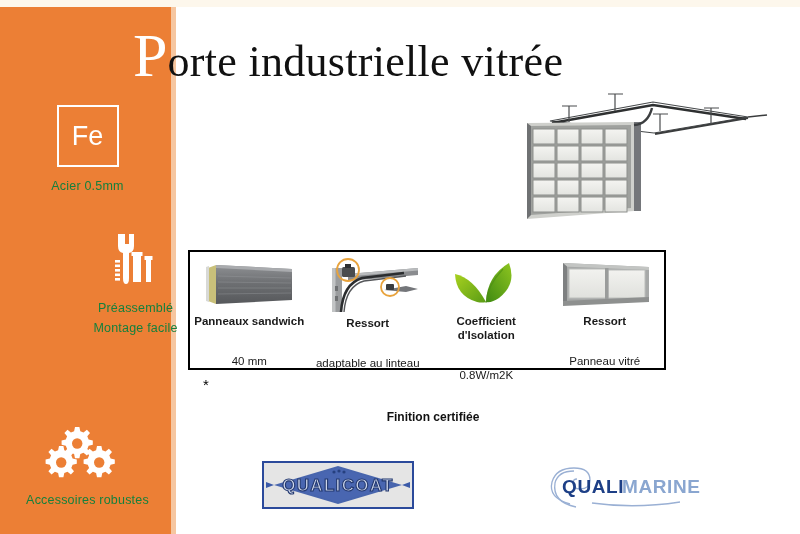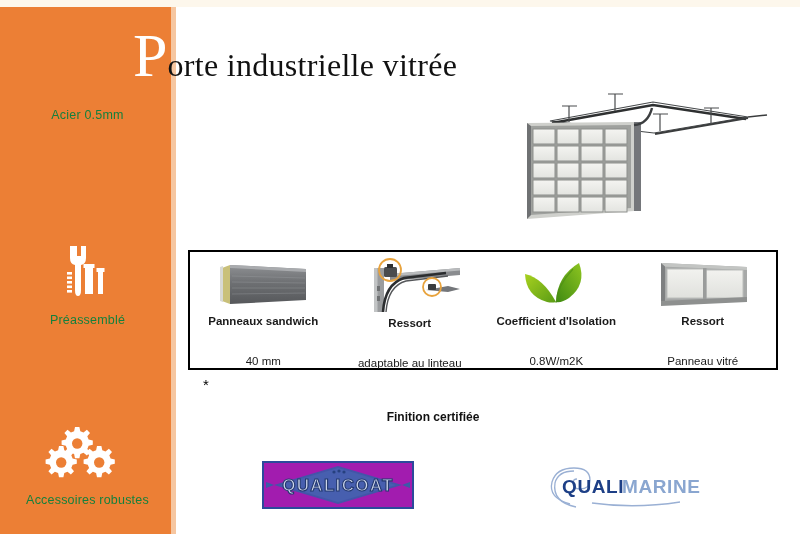--- a/index.html
+++ b/index.html
@@ -89,39 +89,39 @@
   }
   .title-cap {
     font-family: "Liberation Serif", serif;
     font-size: 62px;
     line-height: 62px;
     color: #ffffff;
     font-weight: 400;
   }
   .title-rest {
     font-family: "Liberation Serif", serif;
-    font-size: 32px;
+    font-size: 44px;
     line-height: 48px;
     color: #111111;
     font-weight: 400;
     letter-spacing: .3px;
   }
 
   
   .door-area {
     position: absolute;
     left: 505px; top: 78px;
     width: 265px; height: 150px;
   }
 
   
   .feature-box {
     position: absolute;
     left: 188px; top: 250px;
-    width: 590px; height: 120px;
+    width: 478px; height: 120px;
     border: 2px solid #000000;
     background: #ffffff;
     box-sizing: border-box;
     display: flex;
   }
   .feature-col {
     flex: 1 1 0;
     display: flex;
     flex-direction: column;
     align-items: center;
@@ -182,44 +182,47 @@
     padding-left: 50px;
     box-sizing: border-box;
   }
 
   
   .logo-qualicoat {
     position: absolute;
     left: 262px; top: 461px;
     width: 152px; height: 48px;
     border: 2px solid #2b4a9b;
-    background: #a21caf;
+    background: #e5e5e5;
     box-sizing: border-box;
   }
   .logo-qualimarine {
     position: absolute;
     left: 540px; top: 462px;
     width: 170px; height: 48px;
   }
 </style>
 </head>
 <body>
 
 <div id="page">
 
   <div class="top-strip"></div>
 
   <div class="sidebar"></div>
   <div class="sidebar-edge"></div>
 
   <div class="side-block" style="top:105px;">
+    <div class="fe-box">
+      <span class="fe-text">Fe</span>
+    </div>
     <div class="side-label">Acier 0.5mm</div>
   </div>
 
-  <div class="side-block" style="top:240px;">
+  <div class="side-block" style="top:228px;padding-left:48px;">
     <div class="icon-wrap">
       <svg width="66" height="58" viewBox="0 0 66 58" aria-hidden="true">
 
         <path d="M22 2 L22 12 L26 12 L26 2 L31 2 L31 14 Q31 20 26 21 L26 30 L20 30 L20 21 Q15 20 15 14 L15 2 Z" fill="#ffffff"></path>
 
         <path d="M20 30 L26 30 L26 46 Q26 52 23 52 Q20 52 20 46 Z" fill="#ffffff"></path>
 
         <rect x="12" y="28" width="5" height="2.6" fill="#ffffff"></rect>
         <rect x="12" y="32.5" width="5" height="2.6" fill="#ffffff"></rect>
         <rect x="12" y="37" width="5" height="2.6" fill="#ffffff"></rect>
@@ -227,20 +230,21 @@
         <rect x="12" y="46" width="5" height="2.6" fill="#ffffff"></rect>
 
         <rect x="30" y="24" width="8" height="26" fill="#ffffff"></rect>
         <rect x="28.5" y="20" width="11" height="4" fill="#ffffff"></rect>
 
         <rect x="43" y="28" width="5" height="22" fill="#ffffff"></rect>
         <rect x="41.5" y="24" width="8" height="4" fill="#ffffff"></rect>
       </svg>
     </div>
     <div class="side-label">Préassemblé</div>
+    <div class="side-label">Montage facile</div>
   </div>
 
   <div class="side-block" style="top:420px;">
     <div class="icon-wrap">
       <svg width="86" height="58" viewBox="0 0 86 58" aria-hidden="true">
         <g fill="#ffffff">
 
           <path d="M30 3 l4.4 0 .9 4.2 3.2 1.3 3.4-2.7 3.1 3.1-2.7 3.4 1.3 3.2 4.2 .9 0 4.4-4.2 .9-1.3 3.2 2.7 3.4-3.1 3.1-3.4-2.7-3.2 1.3-.9 4.2-4.4 0-.9-4.2-3.2-1.3-3.4 2.7-3.1-3.1 2.7-3.4-1.3-3.2-4.2-.9 0-4.4 4.2-.9 1.3-3.2-2.7-3.4 3.1-3.1 3.4 2.7 3.2-1.3z"></path>
           <circle cx="32.2" cy="19.5" r="5.2" fill="#ec7f35"></circle>
 

